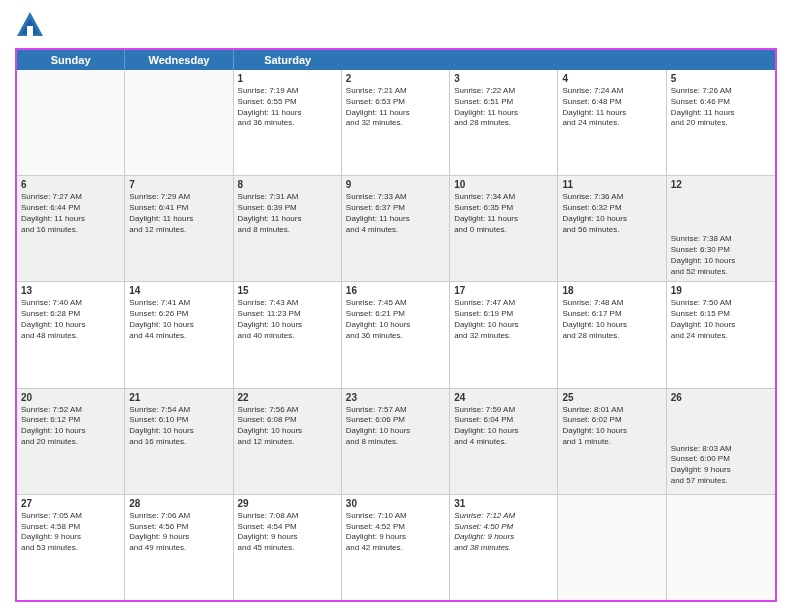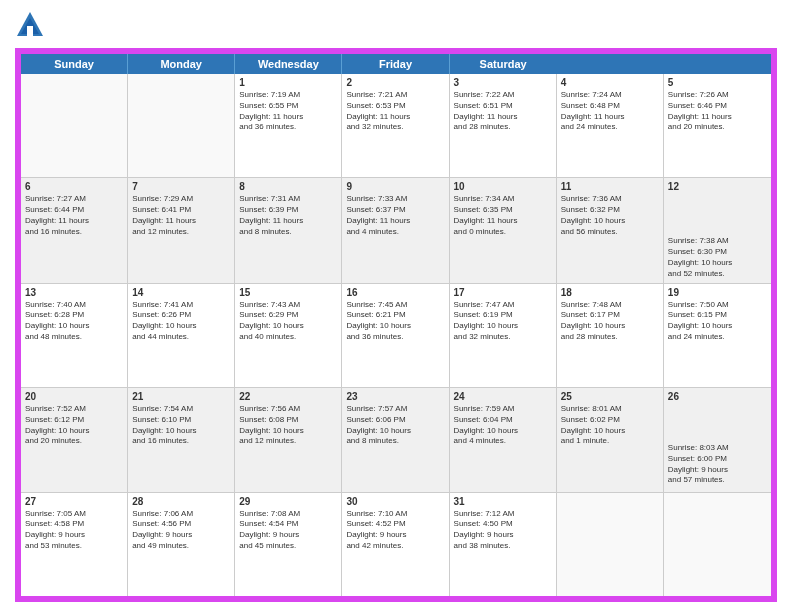--- a/index.html
+++ b/index.html
@@ -56,21 +56,21 @@
       font-weight: normal;
     }
     .title-location {
       font-size: 14px;
       color: #555;
     }
     .calendar {
       flex: 1;
       display: flex;
       flex-direction: column;
-      border: 6px solid #d946ef;
+      border: 2px solid #d946ef;
       justify-content: center;
     }
     .cal-header {
       display: grid;
       grid-template-columns: repeat(7, 1fr);
       background: #2e75b6;
     }
     .cal-header-cell {
       color: #fff;
       font-size: 11px;
@@ -134,23 +134,21 @@
     </div>
     <div class="title-block">
       <div class="title-month"></div>
       <div class="title-location"></div>
     </div>
   </div>
 
   <div class="calendar">
     <div class="cal-header">
     <div class="cal-header-cell">Sunday</div>
-        <div class="cal-header-cell">Monday</div>
         <div class="cal-header-cell">Wednesday</div>
-        <div class="cal-header-cell">Friday</div>
         <div class="cal-header-cell">Saturday</div>
       </div>
     <div class="cal-body">
     <div class="cal-row">
           <div class="cal-cell empty"></div>
           <div class="cal-cell empty"></div>
           <div class="cal-cell">
             <span class="day-num">1</span>
             <div class="cell-text" style="white-space: pre-line;">Sunrise: 7:19 AM
 Sunset: 6:55 PM
@@ -248,21 +246,21 @@
           <div class="cal-cell">
             <span class="day-num">14</span>
             <div class="cell-text" style="white-space: pre-line;">Sunrise: 7:41 AM
 Sunset: 6:26 PM
 Daylight: 10 hours
 and 44 minutes.</div>
           </div>
           <div class="cal-cell">
             <span class="day-num">15</span>
             <div class="cell-text" style="white-space: pre-line;">Sunrise: 7:43 AM
-Sunset: 6:29 PM
+Sunset: 11:23 PM
 Daylight: 10 hours
 and 40 minutes.</div>
           </div>
           <div class="cal-cell">
             <span class="day-num">16</span>
             <div class="cell-text" style="white-space: pre-line;">Sunrise: 7:45 AM
 Sunset: 6:21 PM
 Daylight: 10 hours
 and 36 minutes.</div>
           </div>
@@ -363,21 +361,21 @@
           </div>
           <div class="cal-cell">
             <span class="day-num">30</span>
             <div class="cell-text" style="white-space: pre-line;">Sunrise: 7:10 AM
 Sunset: 4:52 PM
 Daylight: 9 hours
 and 42 minutes.</div>
           </div>
           <div class="cal-cell">
             <span class="day-num">31</span>
-            <div class="cell-text" style="white-space: pre-line;">Sunrise: 7:12 AM
+            <div class="cell-text" style="white-space: pre-line; font-style: italic;">Sunrise: 7:12 AM
 Sunset: 4:50 PM
 Daylight: 9 hours
 and 38 minutes.</div>
           </div>
           <div class="cal-cell empty"></div>
           <div class="cal-cell empty"></div>
         </div>
       </div>
   </div>
 </div>

